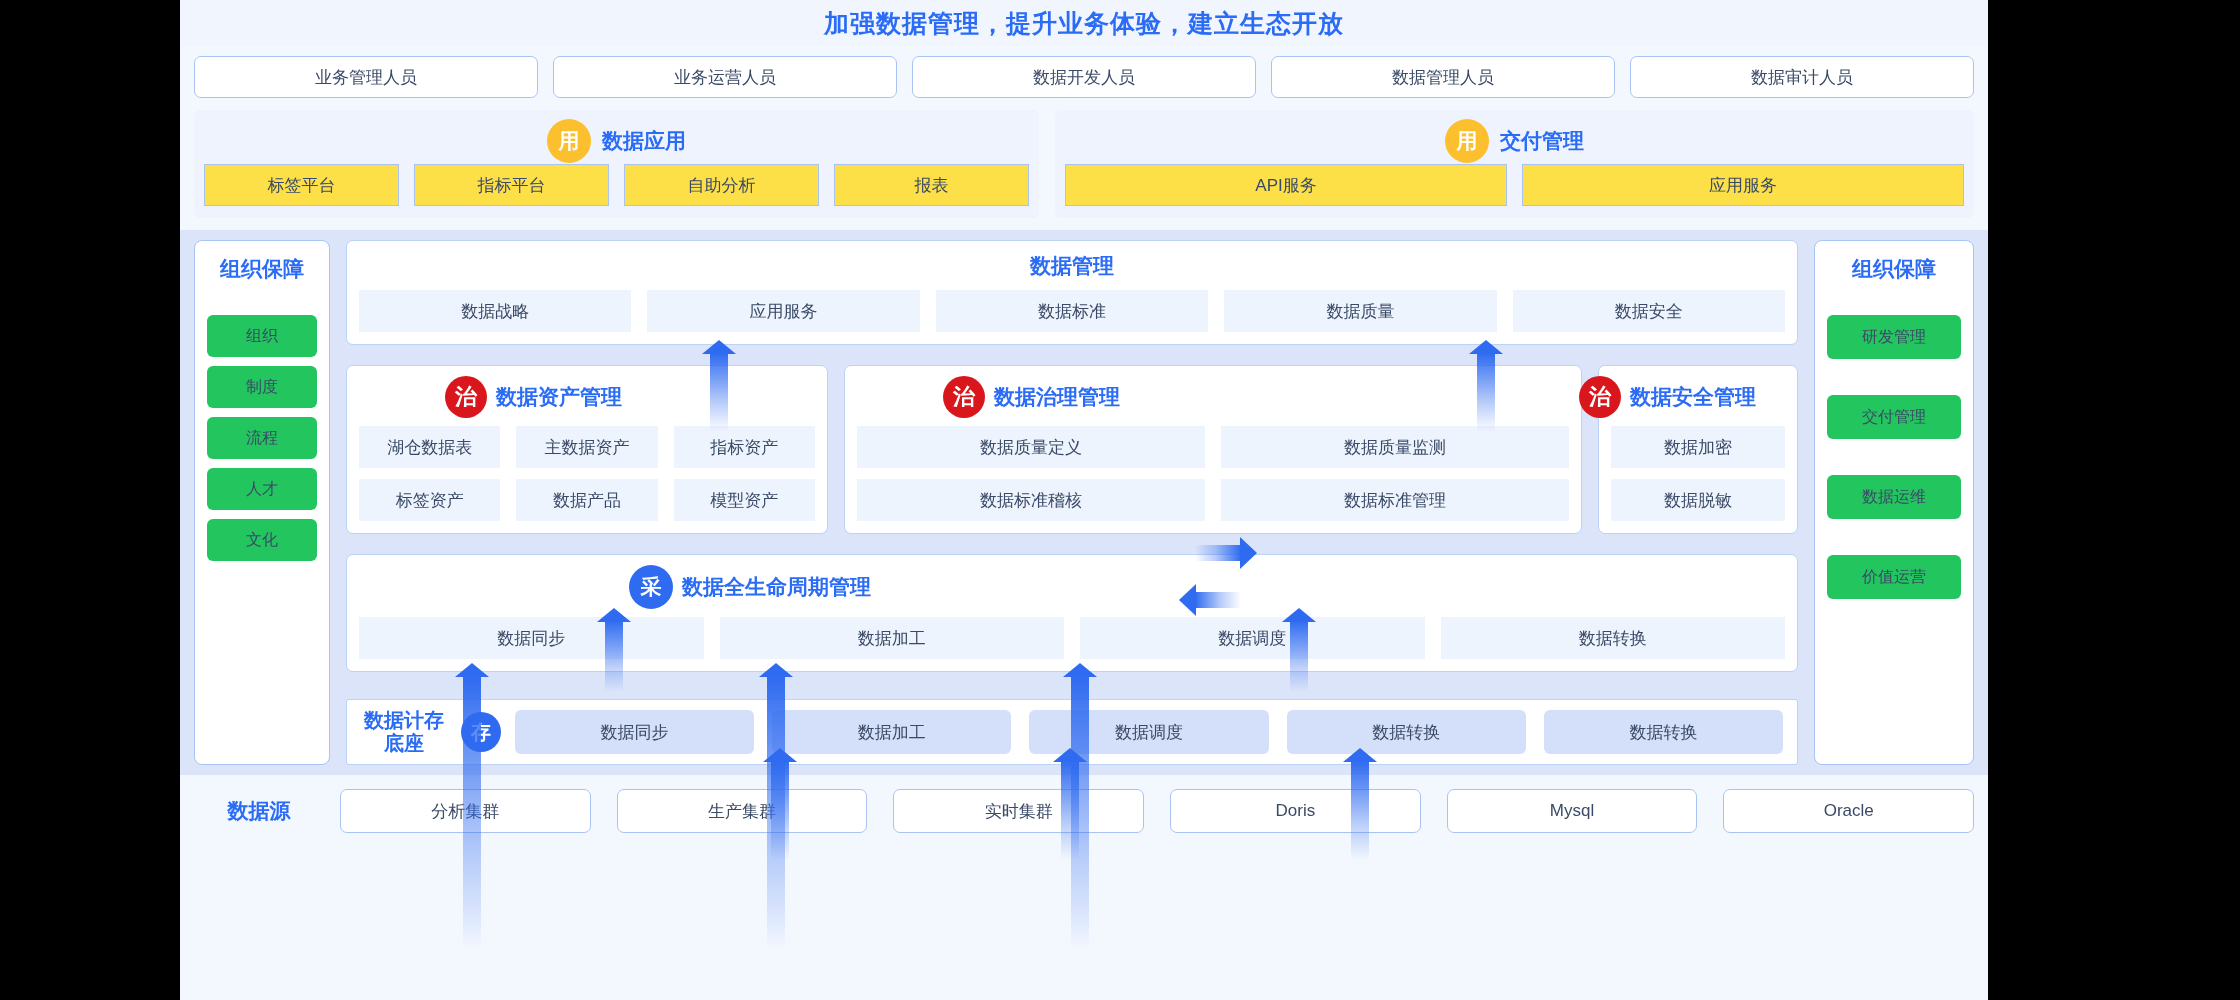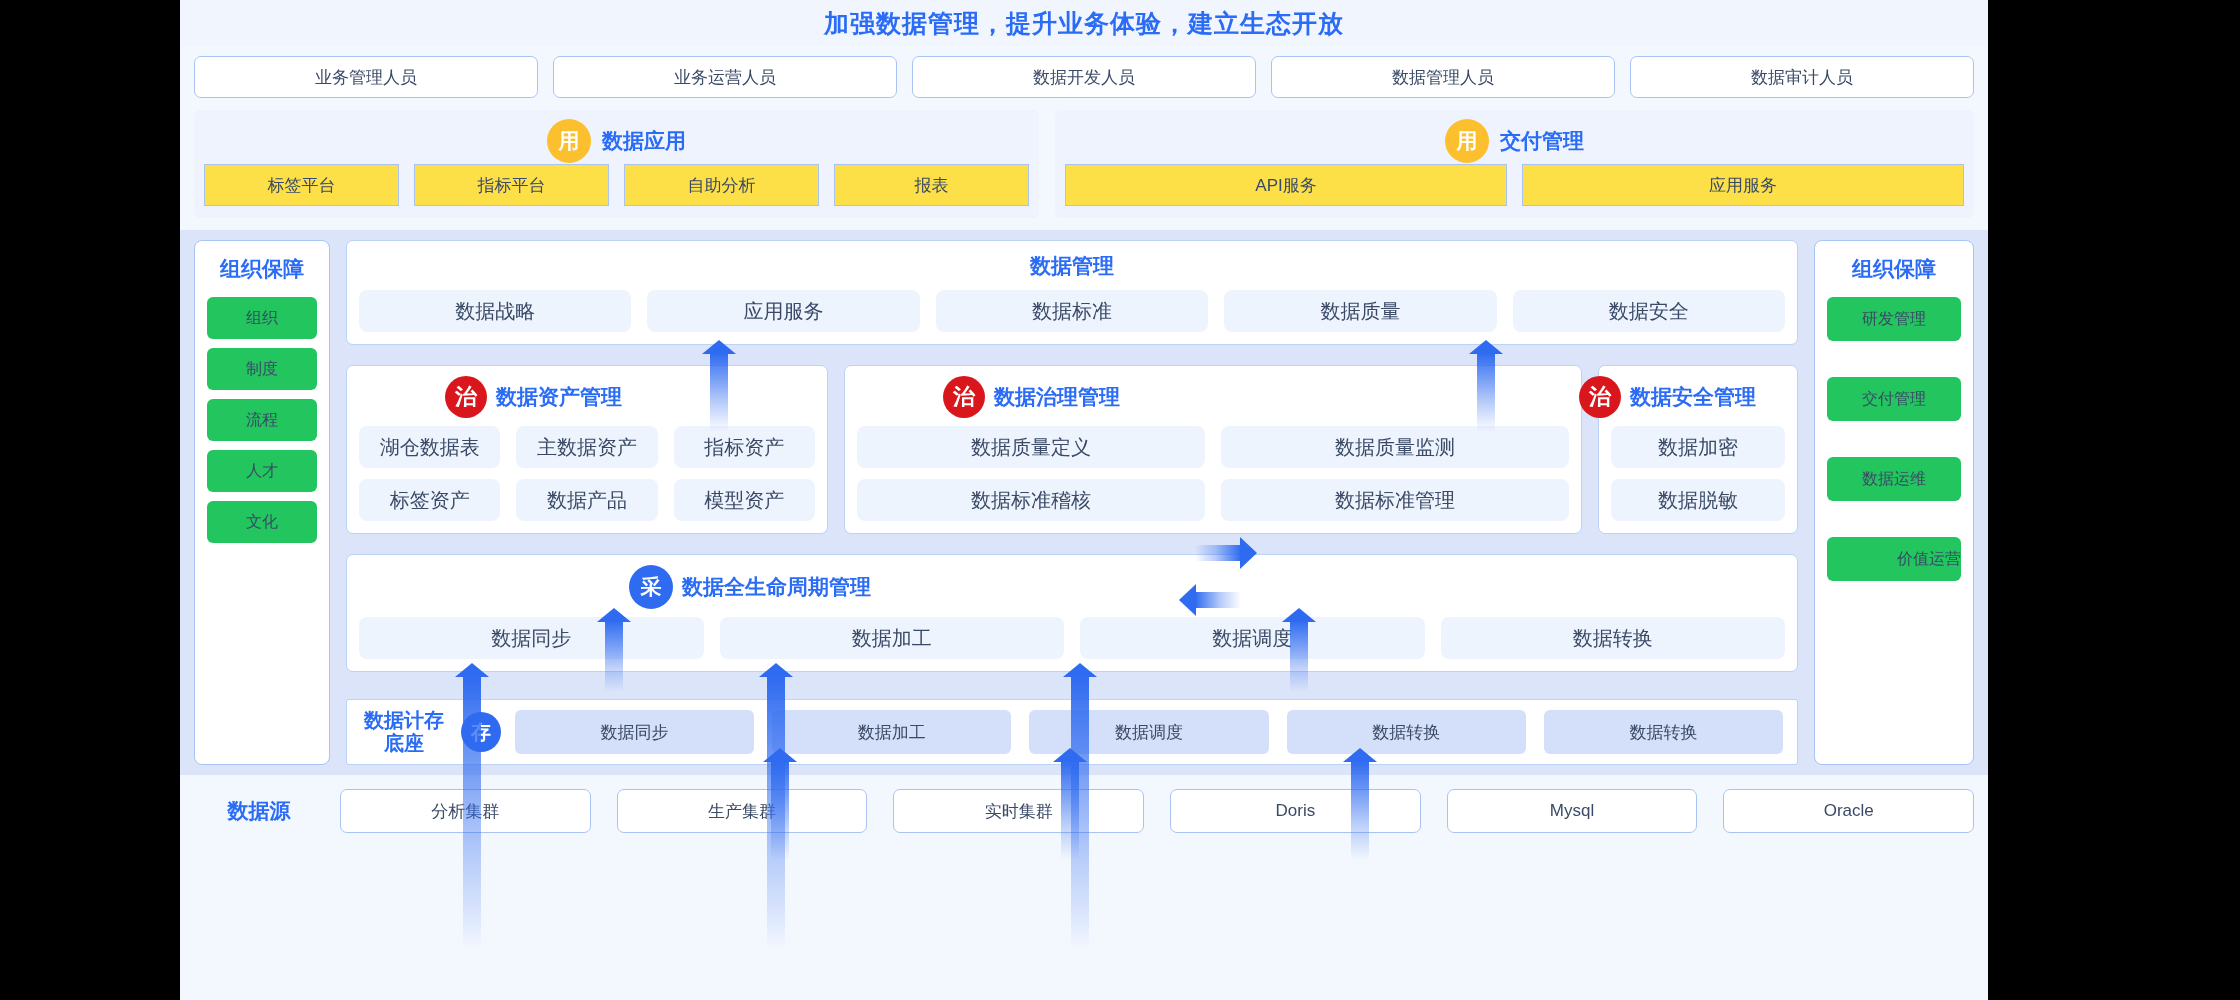--- a/index.html
+++ b/index.html
@@ -92,34 +92,34 @@
 
   .side-card {
     background: #fff;
     border: 1px solid #a9c4f4;
     border-radius: 8px;
     display: flex; flex-direction: column; align-items: center;
     padding: 14px 12px 14px 12px;
   }
   .side-card .side-title {
     color: #2a6cf5; font-weight: bold; font-size: 21px;
-    margin-bottom: 14px;
+    margin-bottom: 32px;
   }
   .side-card.left-card { flex: 0 0 136px; }
   .side-card.right-card { flex: 0 0 160px; }
   .side-item {
     width: 100%;
     background: #22c55e;
     border-radius: 6px;
     display: flex; align-items: center; justify-content: center;
     color: #3a4a66; font-size: 16px;
   }
   .left-card .side-item { height: 42px; margin-bottom: 9px; }
   .right-card .side-item { height: 44px; margin-bottom: 36px; }
-  .right-card .side-item:last-child { margin-bottom: 12px; justify-content: flex-end; }
+  .right-card .side-item:last-child { margin-bottom: 12px; }
 
   .core-main { flex: 1; display: flex; flex-direction: column; gap: 20px; min-width: 0; }
 
   .wcard {
     background: #fff;
     border: 1px solid #bcd2f7;
     border-radius: 7px;
     padding: 8px 12px 12px 12px;
     position: relative;
   }
@@ -132,23 +132,23 @@
     display: flex; align-items: center; gap: 9px;
     padding: 2px 0 8px 0;
   }
   .wcard-head.offset-left { padding-left: 86px; }
   .wcard-head.offset-life { padding-left: 270px; }
   .wcard-head .h-title { color: #2a6cf5; font-weight: bold; font-size: 21px; }
 
   .tile-soft {
     flex: 1; height: 42px;
     background: #eef4fe;
-    border-radius: 8px;
-    display: flex; align-items: center; justify-content: center;
-    color: #3a4a66; font-size: 20px;
+    border-radius: 0;
+    display: flex; align-items: center; justify-content: center;
+    color: #3a4a66; font-size: 17px;
   }
   .grid-row { display: flex; gap: 16px; }
   .grid-row + .grid-row { margin-top: 11px; }
 
   .mid-row { display: flex; gap: 16px; align-items: stretch; }
   .mid-asset { flex: 0 0 482px; }
   .mid-gov { flex: 1; }
   .mid-sec { flex: 0 0 200px; }
 
   

